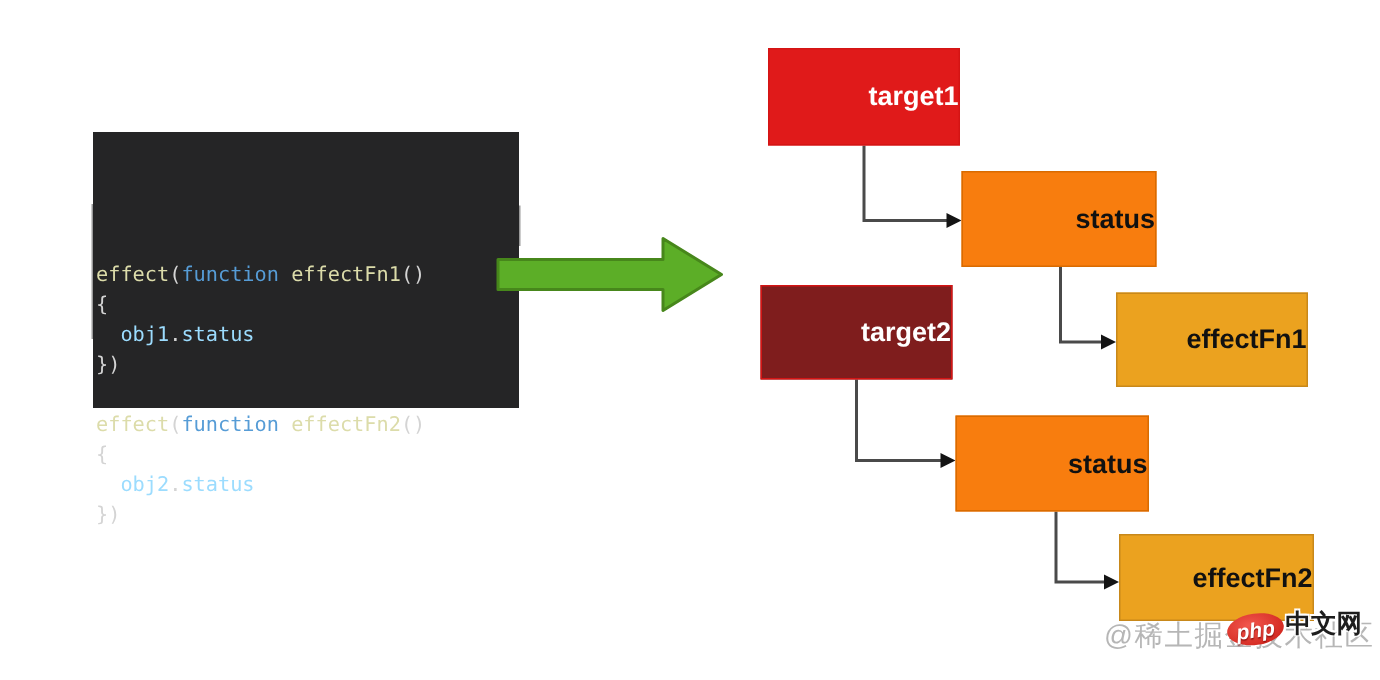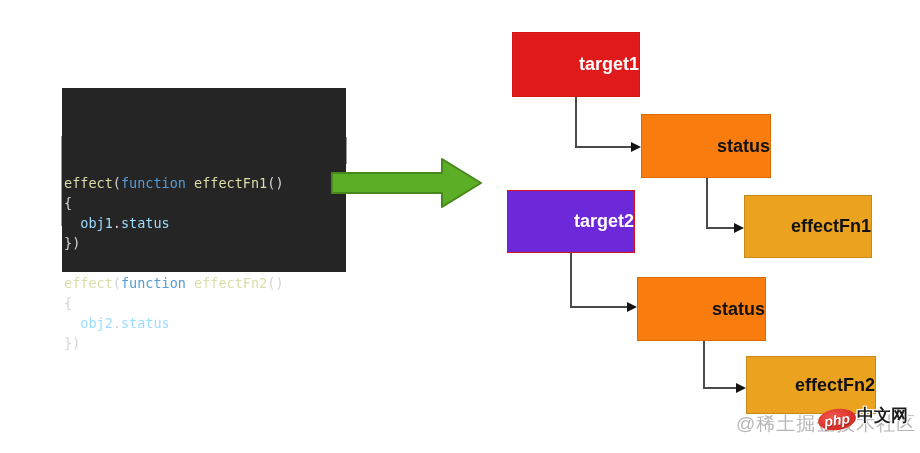--- a/index.html
+++ b/index.html
@@ -75,21 +75,21 @@
   <div id="nodes">
       <div class="node" style="left: 512px; top: 32px; width: 128px; height: 65px; background: rgb(224, 26, 26); border: 1px solid rgb(212, 20, 20); color: rgb(255, 255, 255);">
         <span>target1</span>
       </div>
       <div class="node" style="left: 641px; top: 114px; width: 130px; height: 64px; background: rgb(248, 125, 14); border: 1px solid rgb(217, 107, 0); color: rgb(17, 17, 17);">
         <span>status</span>
       </div>
       <div class="node" style="left: 744px; top: 195px; width: 128px; height: 63px; background: rgb(235, 162, 31); border: 1px solid rgb(200, 136, 26); color: rgb(17, 17, 17);">
         <span>effectFn1</span>
       </div>
-      <div class="node" style="left: 507px; top: 190px; width: 128px; height: 63px; background: #6d28d9; border: 1px solid rgb(212, 20, 20); color: rgb(255, 255, 255);">
+      <div class="node" style="left: 507px; top: 190px; width: 128px; height: 63px; background: #7f1d1d; border: 1px solid rgb(212, 20, 20); color: rgb(255, 255, 255);">
         <span>target2</span>
       </div>
       <div class="node" style="left: 637px; top: 277px; width: 129px; height: 64px; background: rgb(248, 125, 14); border: 1px solid rgb(217, 107, 0); color: rgb(17, 17, 17);">
         <span>status</span>
       </div>
       <div class="node" style="left: 746px; top: 356px; width: 130px; height: 58px; background: rgb(235, 162, 31); border: 1px solid rgb(200, 136, 26); color: rgb(17, 17, 17);">
         <span>effectFn2</span>
       </div>
     </div>
 

